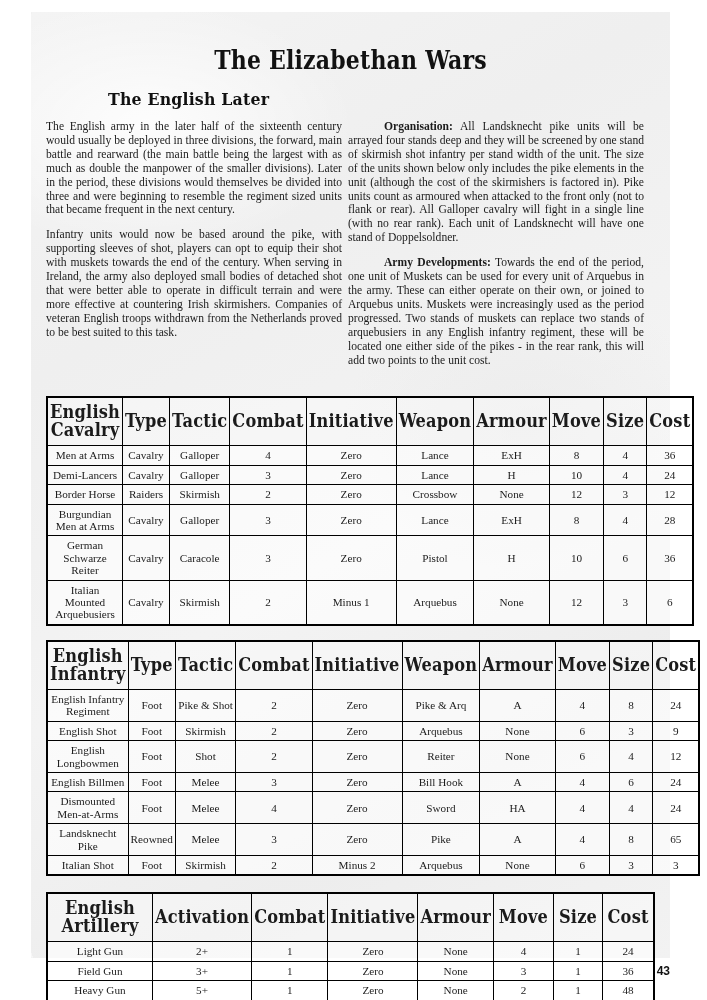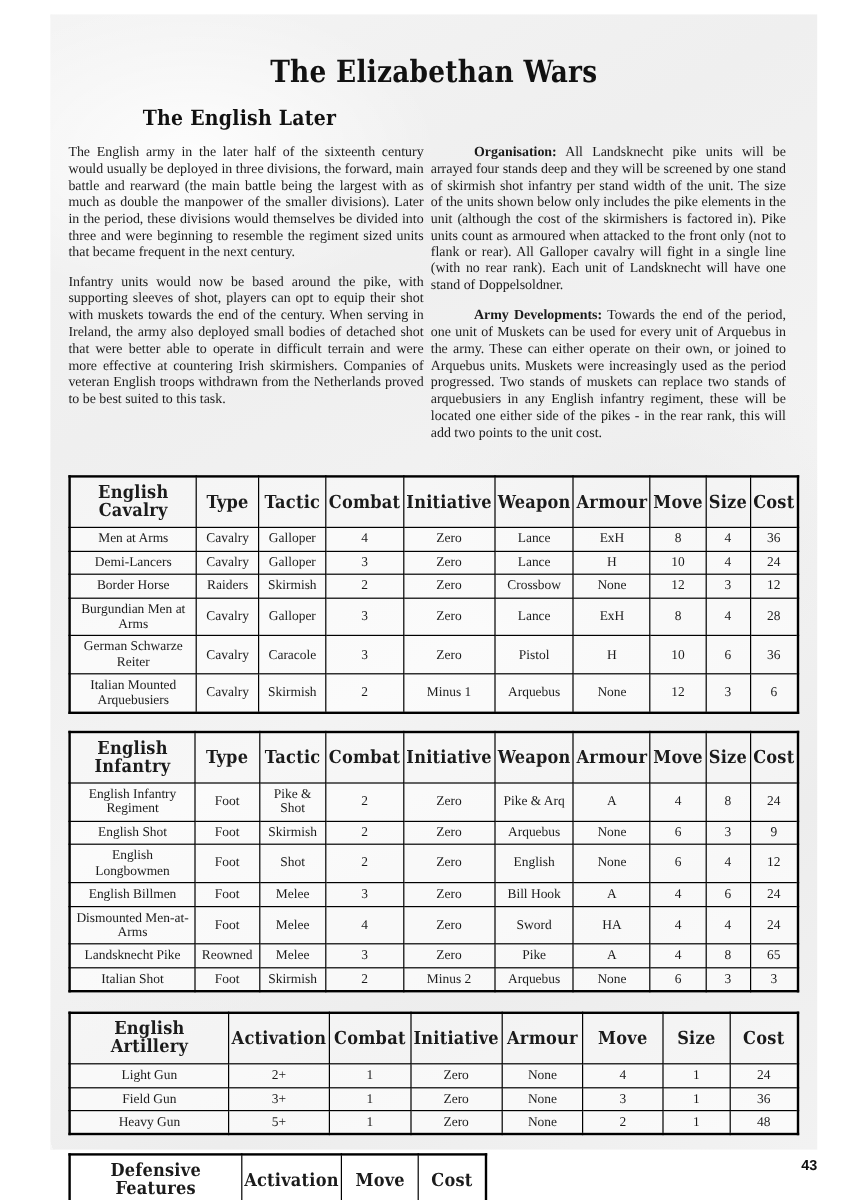--- a/index.html
+++ b/index.html
@@ -10,21 +10,21 @@
   body {
     width: 707px;
     height: 1000px;
     overflow: hidden;
     font-family: "Liberation Serif", "DejaVu Serif", serif;
   }
 
   
   #page-sheet {
     position: absolute;
-    left: 42px;
+    left: 31px;
     top: 12px;
     width: 639px;
     height: 946px;
     background:
       radial-gradient(ellipse 300px 180px at 18% 12%, rgba(255,255,255,0.85), rgba(255,255,255,0) 70%),
       radial-gradient(ellipse 260px 200px at 78% 44%, rgba(231,231,231,0.55), rgba(255,255,255,0) 72%),
       radial-gradient(ellipse 340px 160px at 42% 86%, rgba(238,238,238,0.6), rgba(255,255,255,0) 75%),
       linear-gradient(150deg, #f4f4f4 0%, #efefef 28%, #f3f3f3 55%, #ededed 78%, #f2f2f2 100%);
     box-sizing: border-box;
   }
@@ -103,21 +103,21 @@
     table-layout: fixed;
   }
   table.stat th, table.stat td {
     border: 1.1px solid #000;
     text-align: center;
     vertical-align: middle;
     color: #1b1b1b;
     background: transparent;
   }
   table.stat th {
-    font-size: 15px;
+    font-size: 18px;
     line-height: 1;
     padding: 5px 2px 6px 2px;
     background: rgba(255,255,255,0.34);
   }
   table.stat td {
     font-size: 11.2px;
     line-height: 12.4px;
     padding: 3px 2px;
     background: rgba(255,255,255,0.62);
   }
@@ -322,21 +322,21 @@
                 <td>6</td>
                 <td>3</td>
                 <td>9</td>
               </tr>
               <tr>
                 <td>English Longbowmen</td>
                 <td>Foot</td>
                 <td>Shot</td>
                 <td>2</td>
                 <td>Zero</td>
-                <td>English</td>
+                <td>Reiter</td>
                 <td>None</td>
                 <td>6</td>
                 <td>4</td>
                 <td>12</td>
               </tr>
               <tr>
                 <td>English Billmen</td>
                 <td>Foot</td>
                 <td>Melee</td>
                 <td>3</td>

